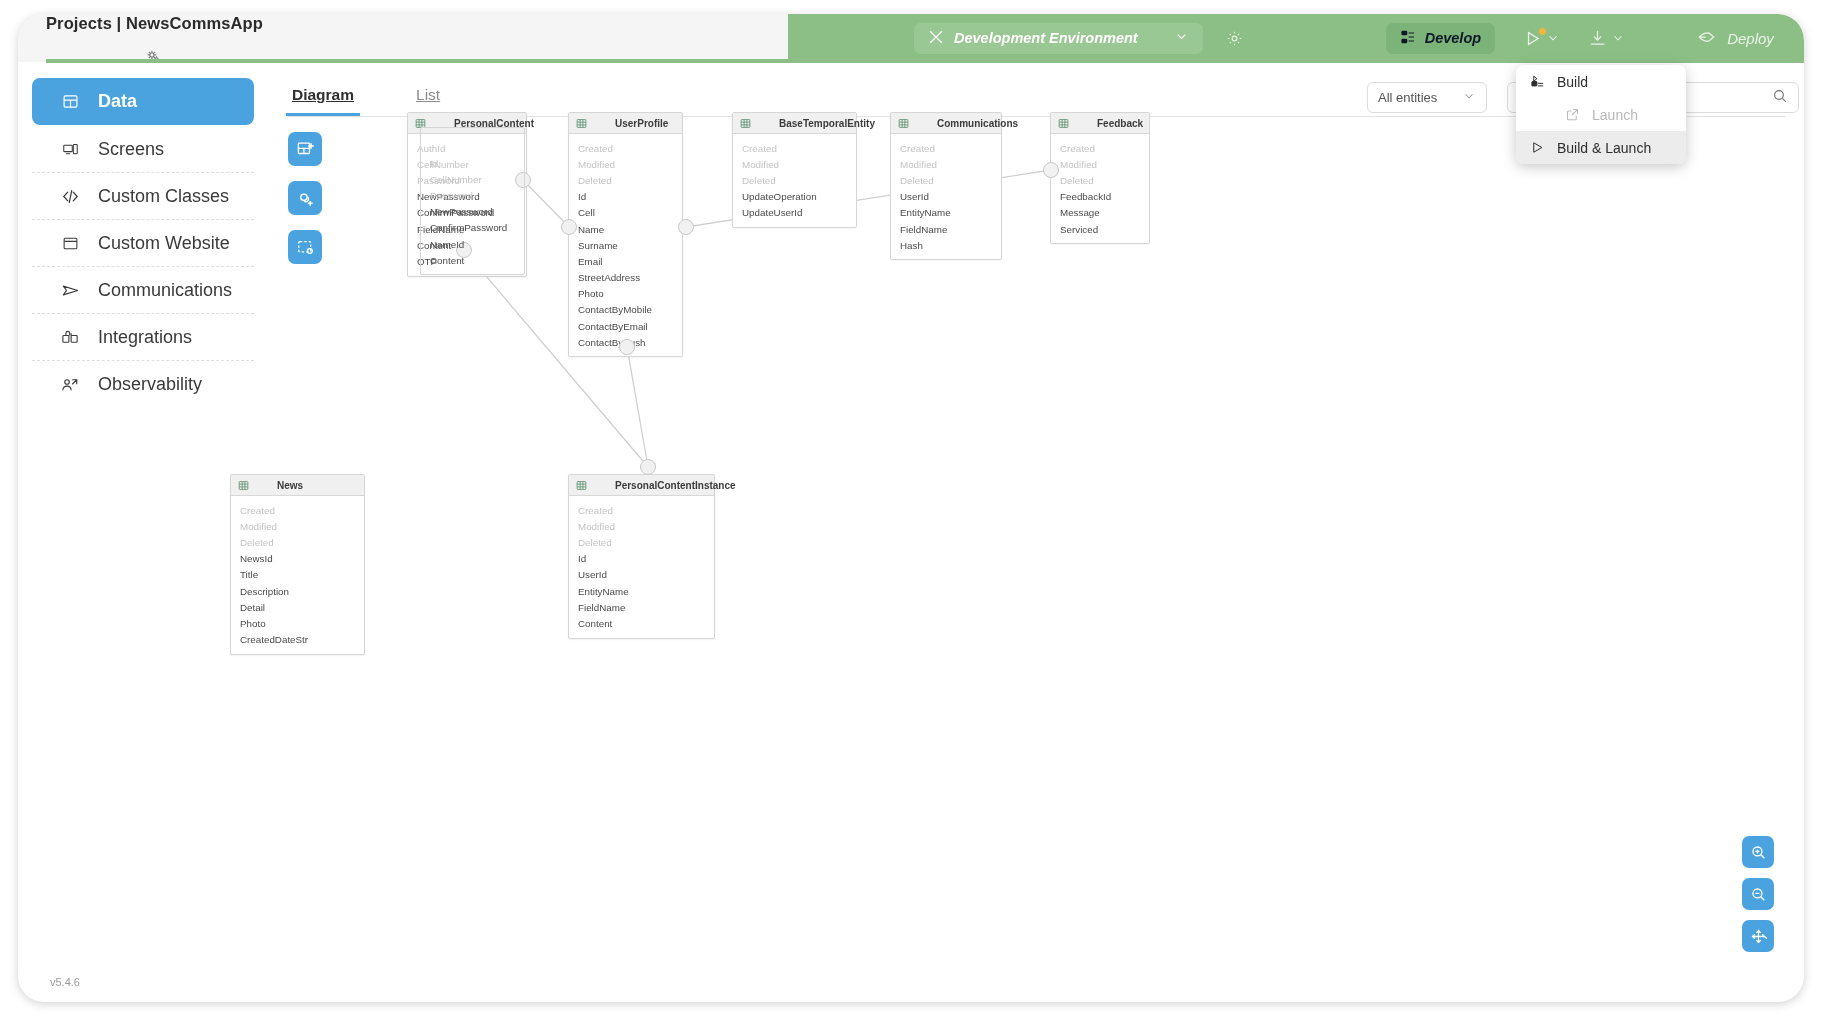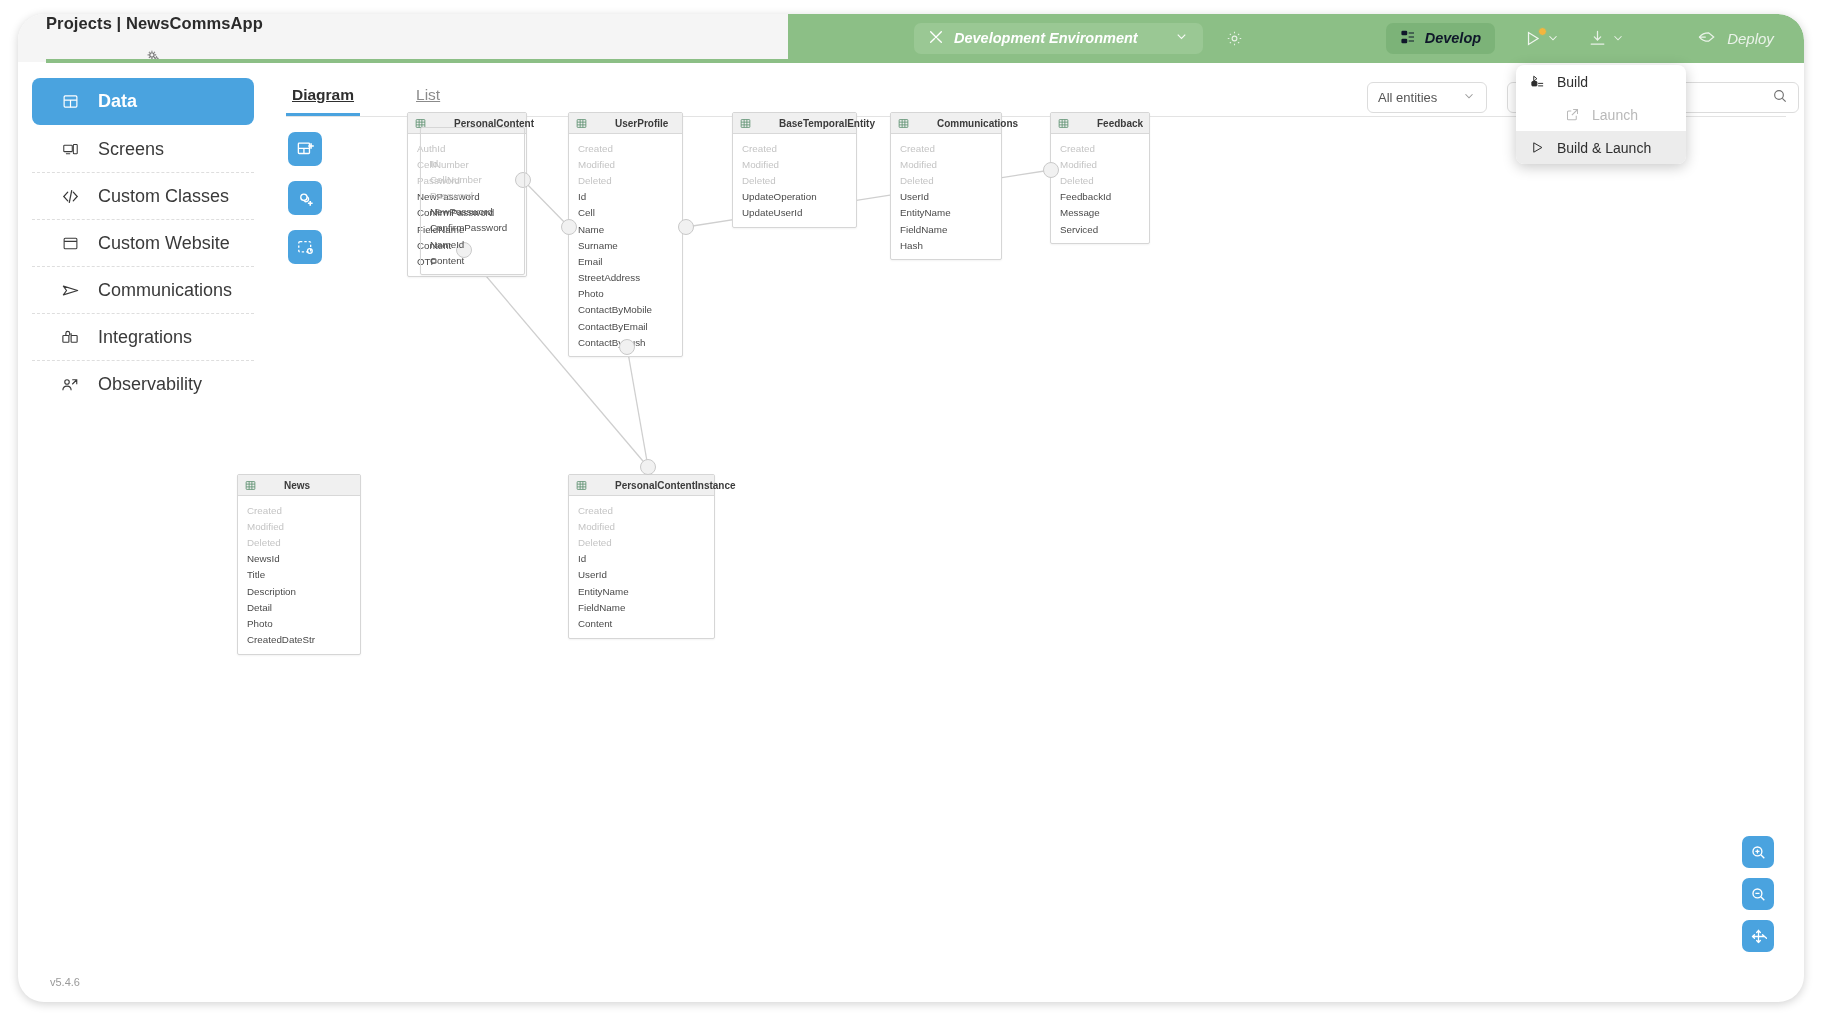--- a/index.html
+++ b/index.html
@@ -536,21 +536,21 @@
           </div>
           <div class="ent-body">
             <div class="fld inherited">Created</div>
             <div class="fld inherited">Modified</div>
             <div class="fld inherited">Deleted</div>
             <div class="fld">FeedbackId</div>
             <div class="fld">Message</div>
             <div class="fld">Serviced</div>
           </div>
         </div>
-        <div class="ent" style="left: 219px; top: 364px; width: 124px;">
+        <div class="ent" style="left: 212px; top: 364px; width: 135px;">
           <div class="ent-head">
             <span class="grid-ico">
               <svg width="11" height="11" viewBox="0 0 24 24" fill="none" stroke="currentColor" stroke-width="1.8">
                 <rect x="2.5" y="3.5" width="19" height="17" rx="1"></rect>
                 <path d="M2.5 9h19M2.5 15h19M9 3.5v17M15 3.5v17"></path>
               </svg>
             </span>
             <span>News</span>
           </div>
           <div class="ent-body">

